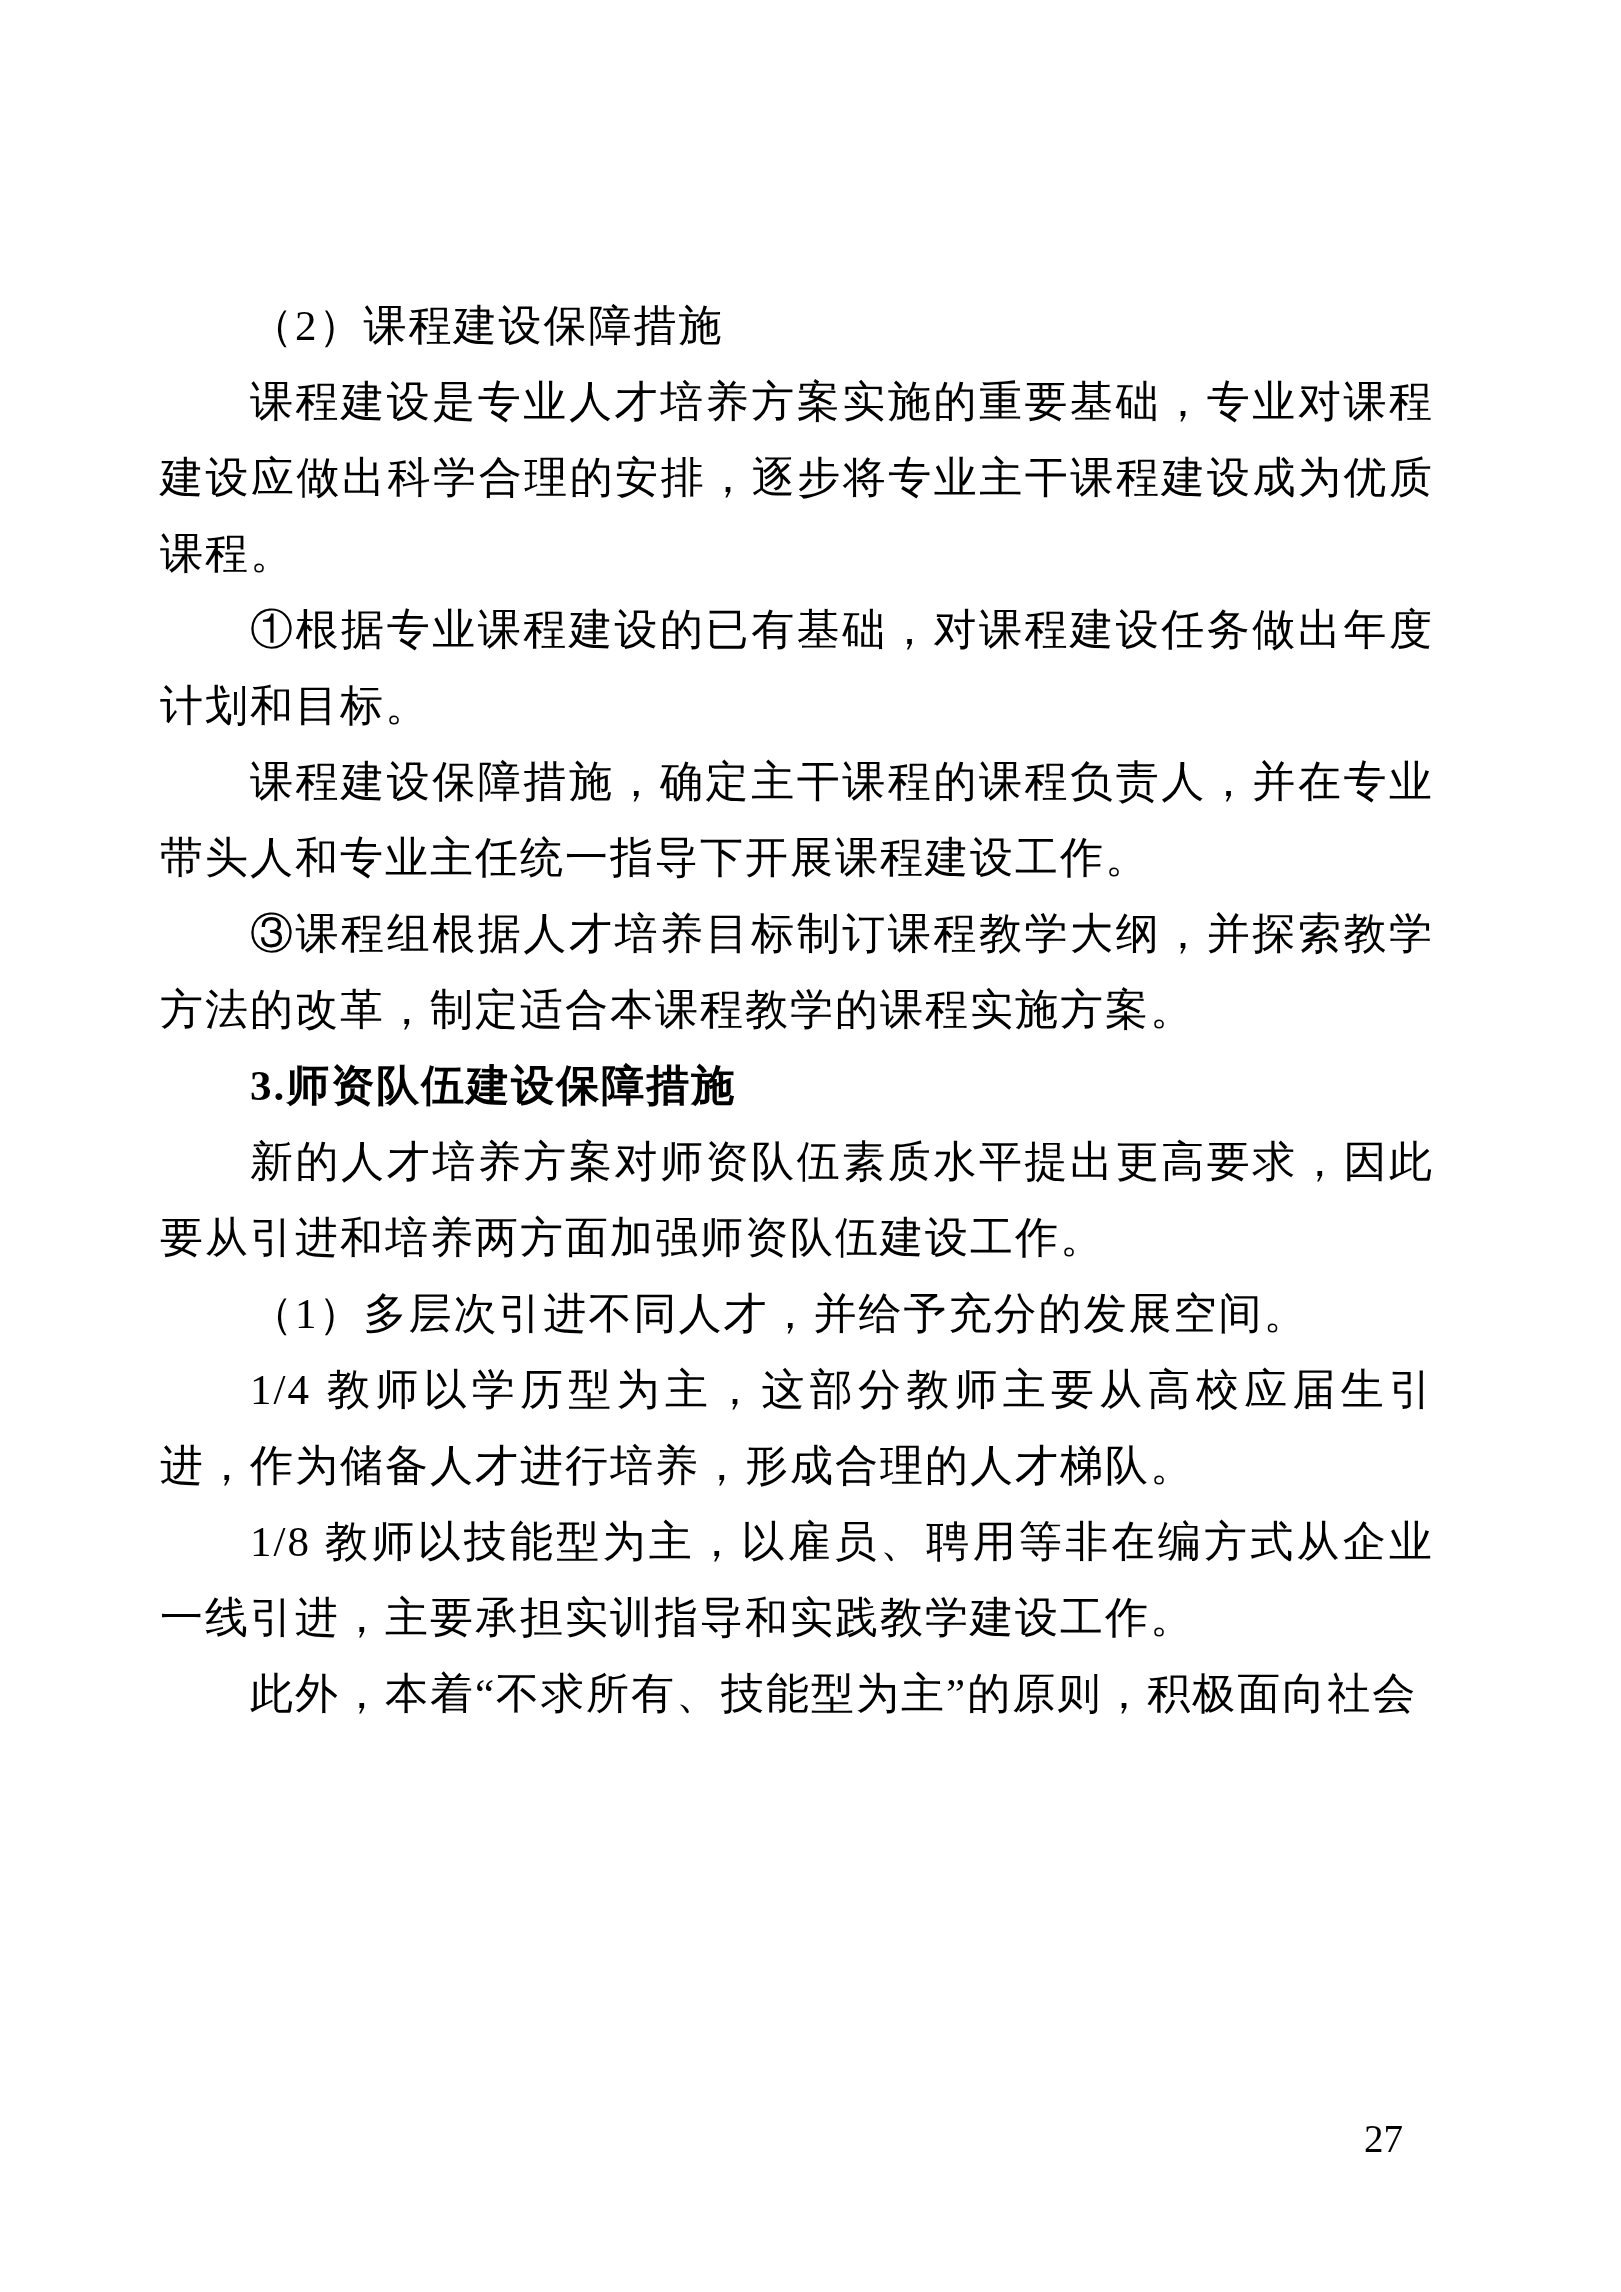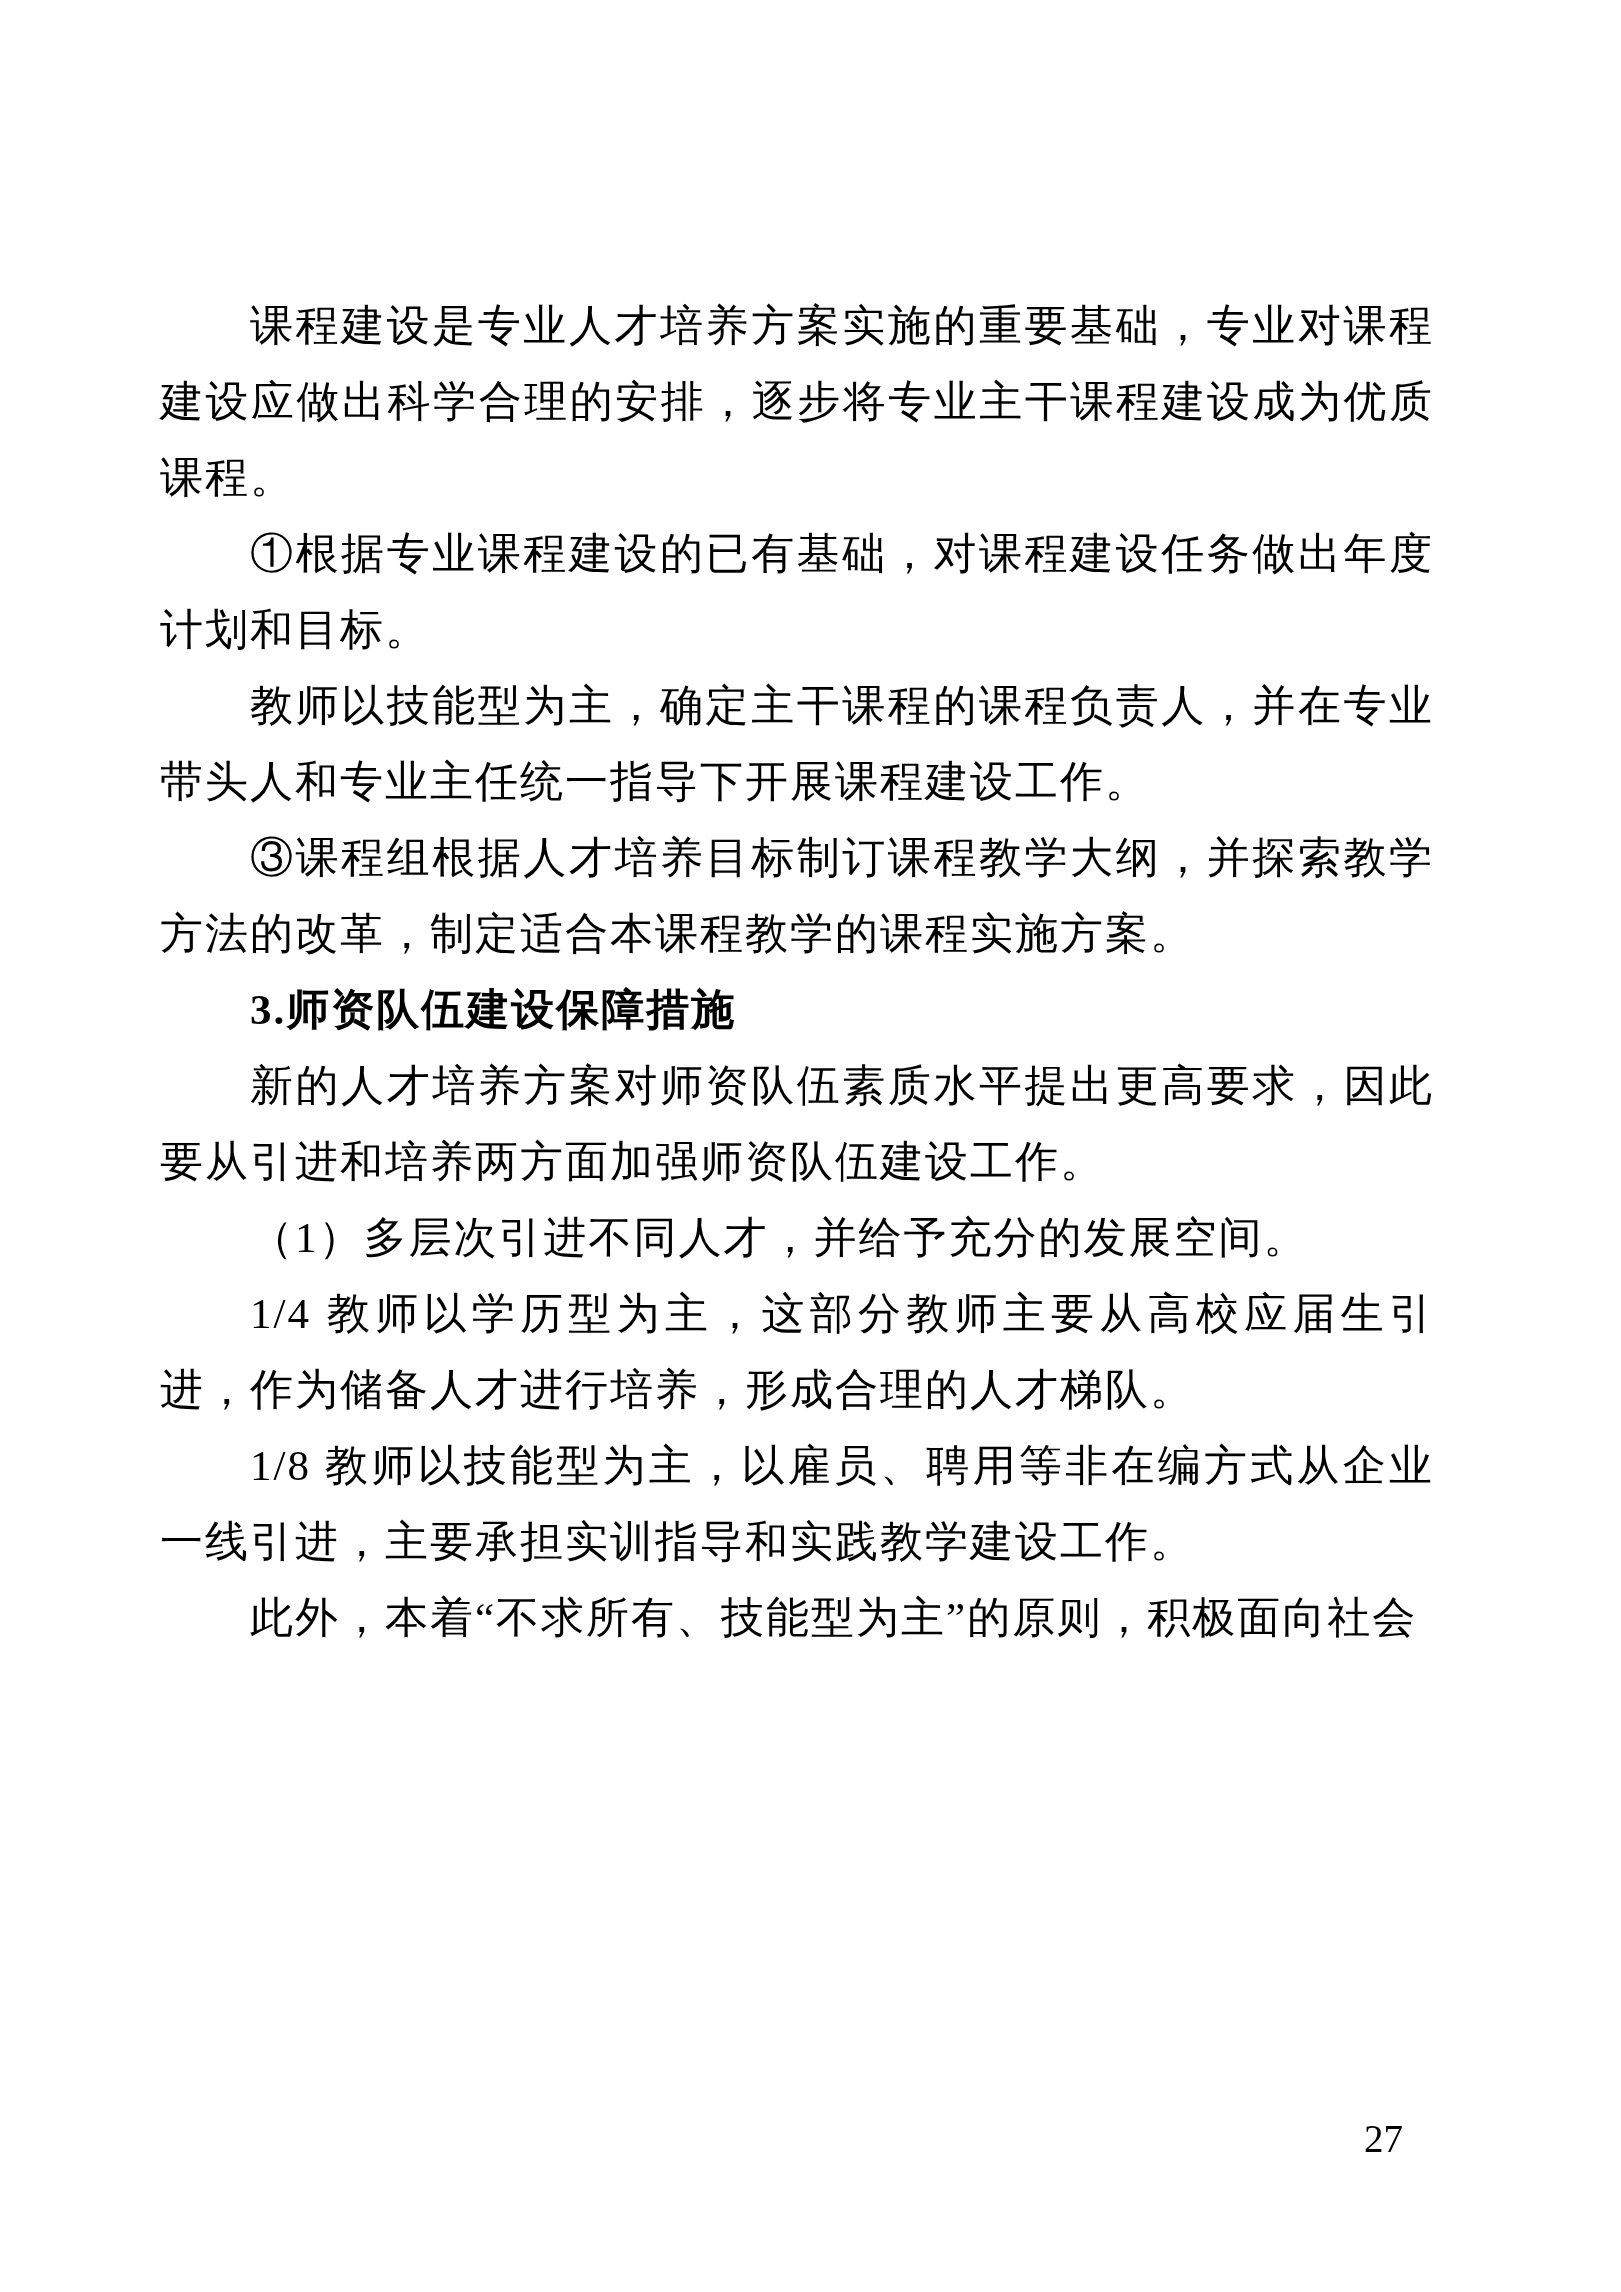--- a/index.html
+++ b/index.html
@@ -44,23 +44,24 @@
     line-height: 47px;
     color: #000000;
     font-family: "Liberation Serif", serif;
   }
 </style>
 </head>
 <body>
 
 <div class="page">
   <div class="text-block">
+    <p>（2）课程建设保障措施</p>
     <p>课程建设是专业人才培养方案实施的重要基础，专业对课程建设应做出科学合理的安排，逐步将专业主干课程建设成为优质课程。</p>
     <p>①根据专业课程建设的已有基础，对课程建设任务做出年度计划和目标。</p>
-    <p>教师以技能型为主，确定主干课程的课程负责人，并在专业带头人和专业主任统一指导下开展课程建设工作。</p>
+    <p>课程建设保障措施，确定主干课程的课程负责人，并在专业带头人和专业主任统一指导下开展课程建设工作。</p>
     <p>③课程组根据人才培养目标制订课程教学大纲，并探索教学方法的改革，制定适合本课程教学的课程实施方案。</p>
     <p class="heading">3.师资队伍建设保障措施</p>
     <p>新的人才培养方案对师资队伍素质水平提出更高要求，因此要从引进和培养两方面加强师资队伍建设工作。</p>
     <p>（1）多层次引进不同人才，并给予充分的发展空间。</p>
     <p>1/4 教师以学历型为主，这部分教师主要从高校应届生引进，作为储备人才进行培养，形成合理的人才梯队。</p>
     <p>1/8 教师以技能型为主，以雇员、聘用等非在编方式从企业一线引进，主要承担实训指导和实践教学建设工作。</p>
     <p>此外，本着“不求所有、技能型为主”的原则，积极面向社会</p>
   </div>
   <div class="page-number">27</div>
 </div>

